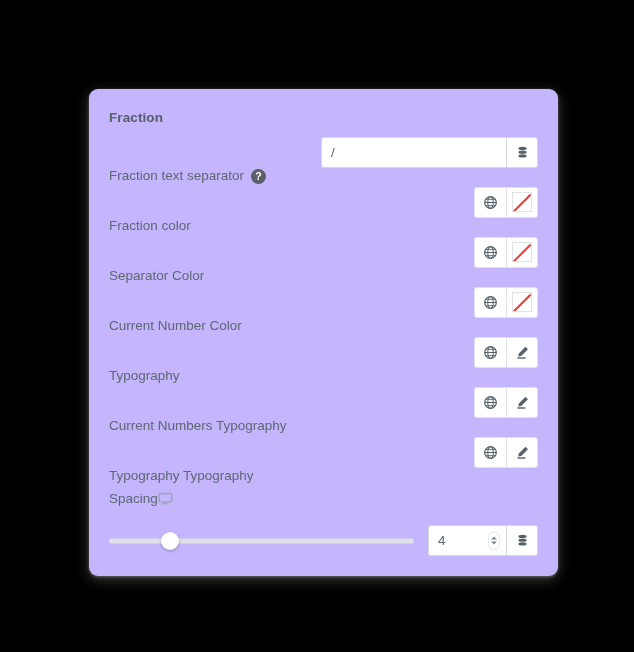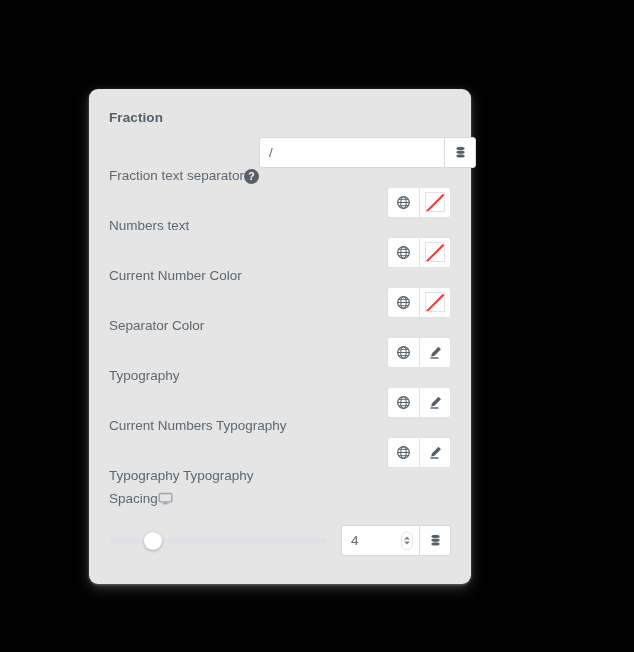--- a/index.html
+++ b/index.html
@@ -18,26 +18,26 @@
     width: 634px;
     height: 652px;
     background: #000000;
   }
 
   
   .panel {
     position: absolute;
     left: 89px;
     top: 89px;
-    width: 382px;
+    width: 469px;
     border-radius: 9px;
-    background: #e5e5e5;
+    background: #c4b5fd;
     box-shadow: 0 4px 14px rgba(255,255,255,0.22),
                 0 1px 3px rgba(255,255,255,0.30);
-    padding: 18px 20px 28px 20px;
+    padding: 18px 20px 20px 20px;
   }
 
   .panel-title {
     font-size: 13.5px;
     font-weight: bold;
     color: #556068;
     letter-spacing: .1px;
     margin: 2px 0 0 0;
     line-height: 18px;
   }
@@ -45,20 +45,21 @@
   
   .row {
     display: flex;
     align-items: center;
     justify-content: space-between;
     height: 50px;
   }
   .row-label {
     display: flex;
     align-items: center;
+    gap: 7px;
     font-size: 13.5px;
     color: #5c6872;
     line-height: 18px;
     white-space: nowrap;
     margin-top: 48px;
   }
 
   
   .help-icon {
     width: 15px;
@@ -269,61 +270,61 @@
             <ellipse cx="8" cy="3.6" rx="4.4" ry="1.7" fill="#566169"></ellipse>
             <ellipse cx="8" cy="7.6" rx="4.4" ry="1.7" fill="#566169"></ellipse>
             <ellipse cx="8" cy="11.6" rx="4.4" ry="1.7" fill="#566169"></ellipse>
           </svg>
         </div>
       </div>
     </div>
 
     <div class="row">
       <div class="row-label">
-        <span>Numbers text</span>
+        <span>Fraction color</span>
       </div>
       <div class="ctl-pair">
         <div class="ctl-btn left">
           <svg width="15" height="15" viewBox="0 0 16 16">
             <circle cx="8" cy="8" r="6.2" fill="none" stroke="#566169" stroke-width="1.3"></circle>
             <ellipse cx="8" cy="8" rx="2.9" ry="6.2" fill="none" stroke="#566169" stroke-width="1.1"></ellipse>
             <line x1="1.8" y1="8" x2="14.2" y2="8" stroke="#566169" stroke-width="1.1"></line>
             <line x1="3" y1="4.6" x2="13" y2="4.6" stroke="#566169" stroke-width="1"></line>
             <line x1="3" y1="11.4" x2="13" y2="11.4" stroke="#566169" stroke-width="1"></line>
           </svg>
         </div>
         <div class="ctl-btn right">
           <span class="swatch"></span>
         </div>
       </div>
     </div>
 
     <div class="row">
       <div class="row-label">
+        <span>Separator Color</span>
+      </div>
+      <div class="ctl-pair">
+        <div class="ctl-btn left">
+          <svg width="15" height="15" viewBox="0 0 16 16">
+            <circle cx="8" cy="8" r="6.2" fill="none" stroke="#566169" stroke-width="1.3"></circle>
+            <ellipse cx="8" cy="8" rx="2.9" ry="6.2" fill="none" stroke="#566169" stroke-width="1.1"></ellipse>
+            <line x1="1.8" y1="8" x2="14.2" y2="8" stroke="#566169" stroke-width="1.1"></line>
+            <line x1="3" y1="4.6" x2="13" y2="4.6" stroke="#566169" stroke-width="1"></line>
+            <line x1="3" y1="11.4" x2="13" y2="11.4" stroke="#566169" stroke-width="1"></line>
+          </svg>
+        </div>
+        <div class="ctl-btn right">
+          <span class="swatch"></span>
+        </div>
+      </div>
+    </div>
+
+    <div class="row">
+      <div class="row-label">
         <span>Current Number Color</span>
-      </div>
-      <div class="ctl-pair">
-        <div class="ctl-btn left">
-          <svg width="15" height="15" viewBox="0 0 16 16">
-            <circle cx="8" cy="8" r="6.2" fill="none" stroke="#566169" stroke-width="1.3"></circle>
-            <ellipse cx="8" cy="8" rx="2.9" ry="6.2" fill="none" stroke="#566169" stroke-width="1.1"></ellipse>
-            <line x1="1.8" y1="8" x2="14.2" y2="8" stroke="#566169" stroke-width="1.1"></line>
-            <line x1="3" y1="4.6" x2="13" y2="4.6" stroke="#566169" stroke-width="1"></line>
-            <line x1="3" y1="11.4" x2="13" y2="11.4" stroke="#566169" stroke-width="1"></line>
-          </svg>
-        </div>
-        <div class="ctl-btn right">
-          <span class="swatch"></span>
-        </div>
-      </div>
-    </div>
-
-    <div class="row">
-      <div class="row-label">
-        <span>Separator Color</span>
       </div>
       <div class="ctl-pair">
         <div class="ctl-btn left">
           <svg width="15" height="15" viewBox="0 0 16 16">
             <circle cx="8" cy="8" r="6.2" fill="none" stroke="#566169" stroke-width="1.3"></circle>
             <ellipse cx="8" cy="8" rx="2.9" ry="6.2" fill="none" stroke="#566169" stroke-width="1.1"></ellipse>
             <line x1="1.8" y1="8" x2="14.2" y2="8" stroke="#566169" stroke-width="1.1"></line>
             <line x1="3" y1="4.6" x2="13" y2="4.6" stroke="#566169" stroke-width="1"></line>
             <line x1="3" y1="11.4" x2="13" y2="11.4" stroke="#566169" stroke-width="1"></line>
           </svg>

